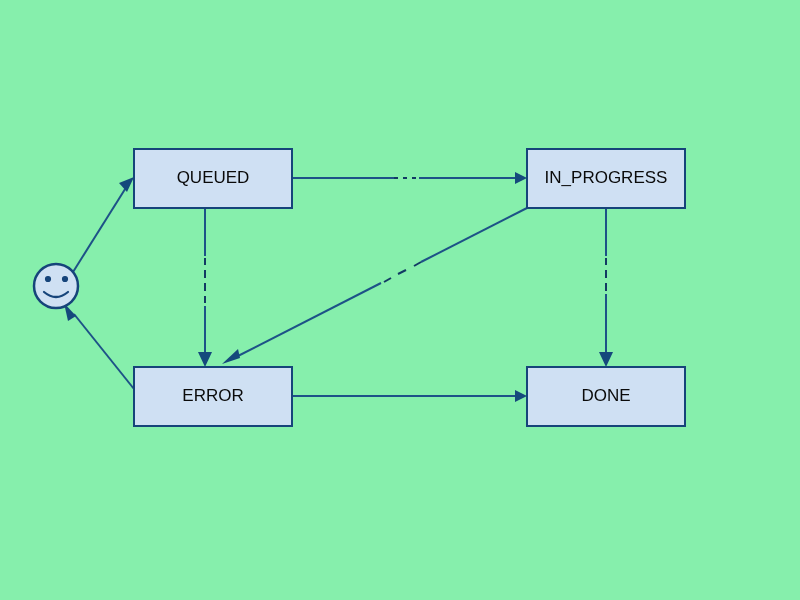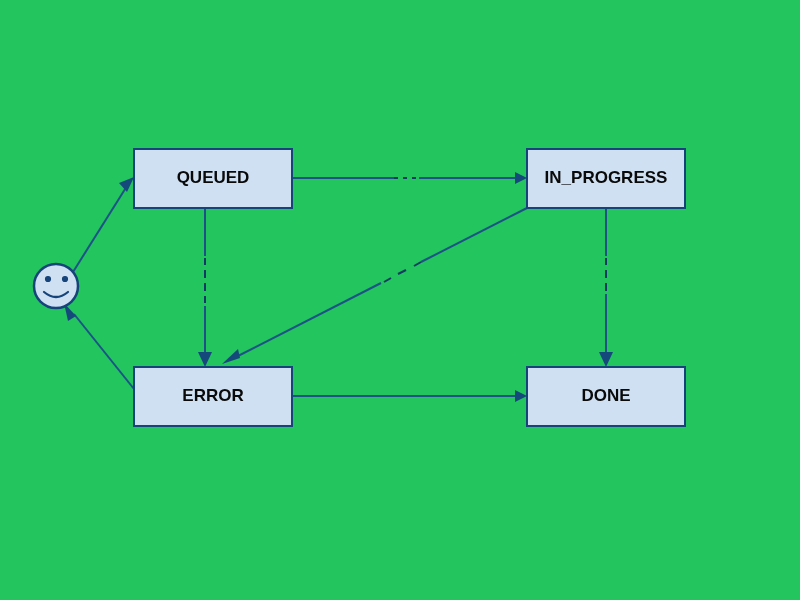--- a/index.html
+++ b/index.html
@@ -5,24 +5,23 @@
 <style>
   html, body {
     margin: 0;
     padding: 0;
     background: #000000;
   }
   #canvas {
     position: relative;
     width: 800px;
     height: 600px;
-    background: #22c55e;
+    background: #86efac;
     overflow: hidden;
     font-family: "Liberation Sans", sans-serif;
-    font-weight: bold;
   }
   #diagram-svg {
     position: absolute;
     left: 0;
     top: 0;
     width: 800px;
     height: 600px;
     display: block;
   }
   .node-box-rect {

